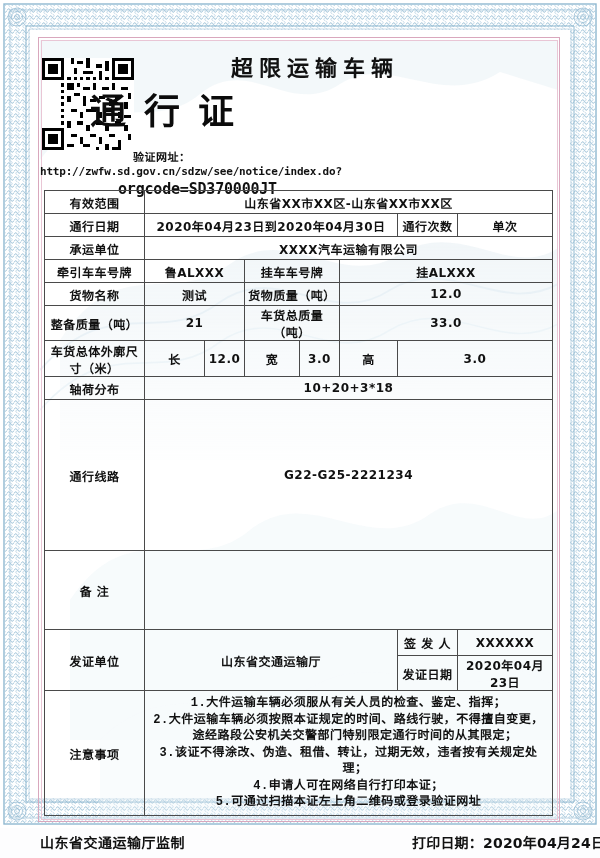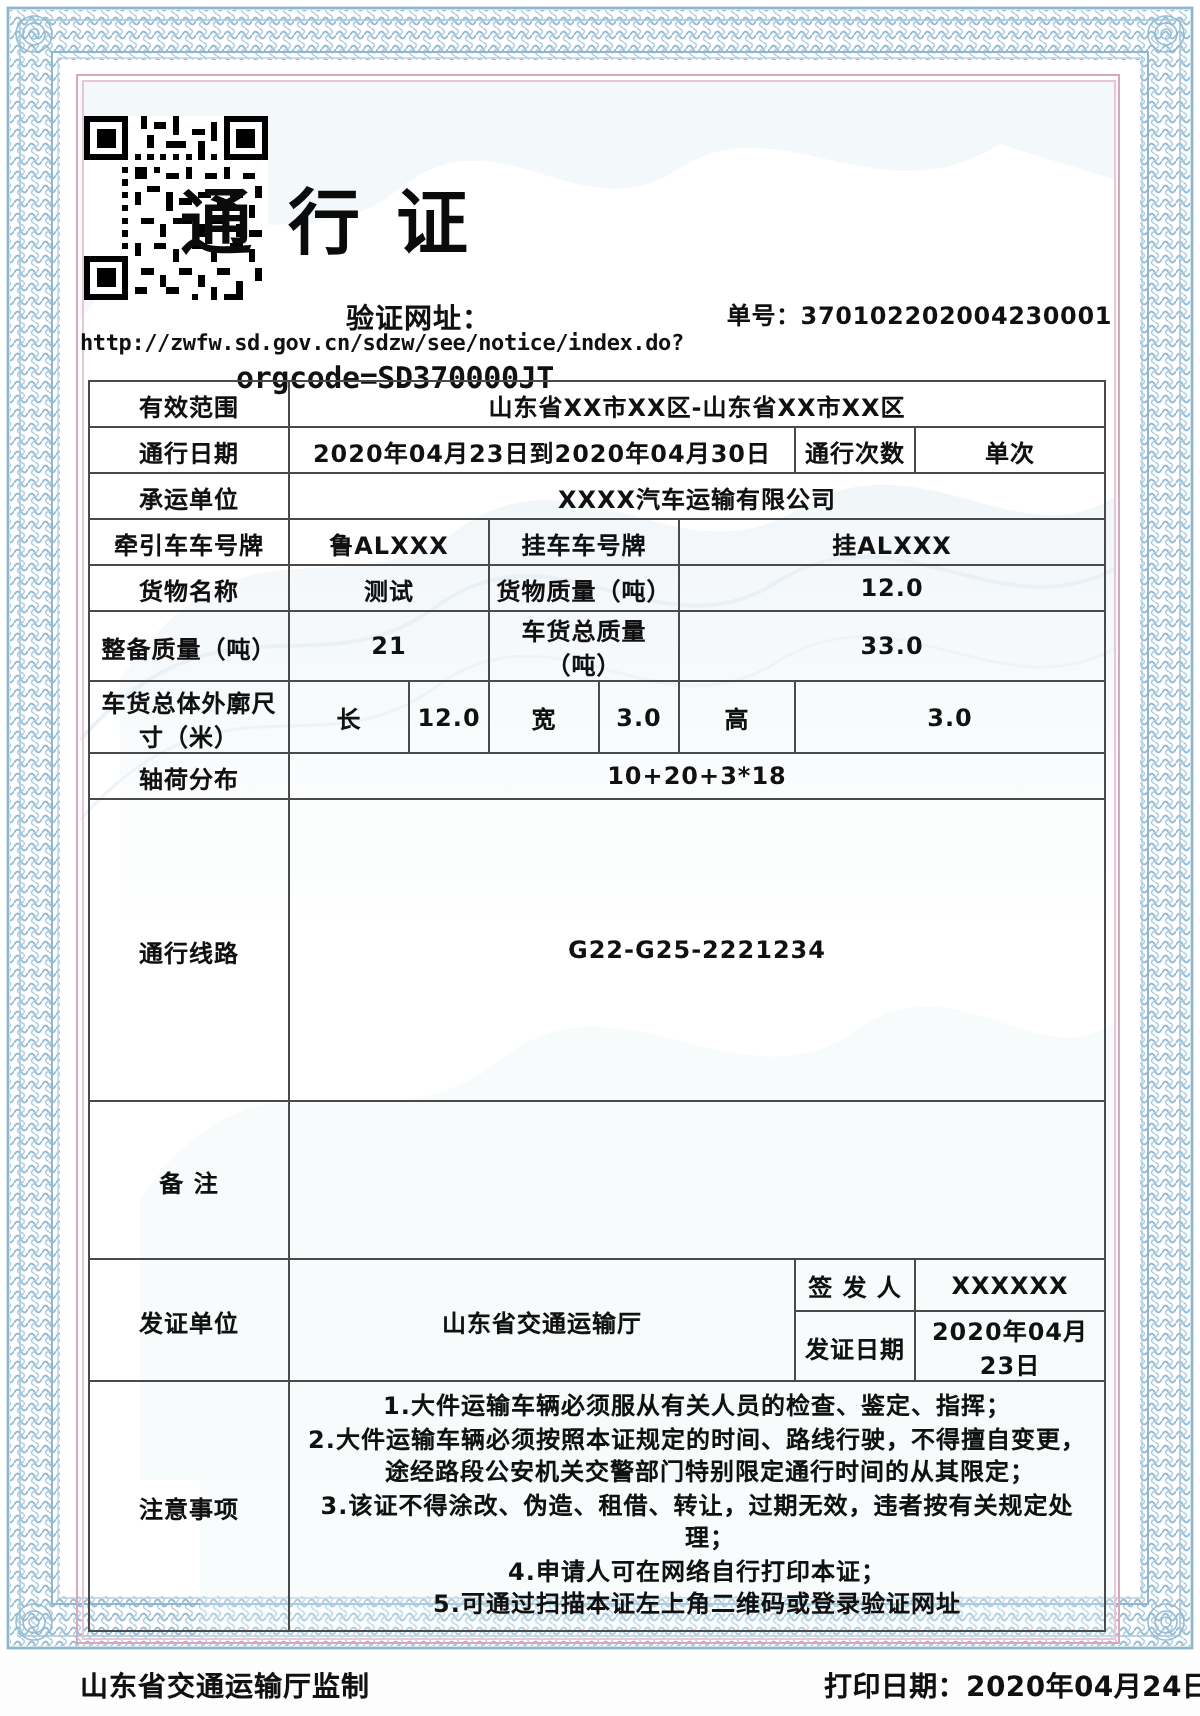--- a/index.html
+++ b/index.html
@@ -56,23 +56,22 @@
   }
   .title2{
     position:absolute;left:0;top:42px;width:518px;
     text-align:left;
     font-size:36px;letter-spacing:18px;color:#0b0b0b;
     font-weight:700;
     padding-left:50px;box-sizing:border-box;
   }
   .verify-label{
     position:absolute;left:93px;top:108px;
-    font-size:14px;color:#111;font-weight:700;
+    font-size:11px;color:#111;font-weight:700;
     letter-spacing:.5px;
-    margin-left:40px;
   }
   .order-no{
     position:absolute;right:2px;top:108px;
     font-size:12px;color:#111;font-weight:700;
     letter-spacing:.3px;
   }
   .url-line{
     position:absolute;left:0px;top:125px;
     font-size:11px;color:#111;font-weight:700;
     font-family:"DejaVu Sans Mono","Liberation Mono",monospace;
@@ -110,20 +109,21 @@
   .remark-cell{height:78px;}
   .sp{letter-spacing:4px;margin-top:32px;}
 
   .notice-list{
     text-align:left;
     padding:4px 2px 4px 8px;
     line-height:16.5px;
     font-size:11.5px;
     font-weight:600;
     letter-spacing:.2px;
+    font-family:Liberation Mono, monospace;
   }
   .notice-list div{white-space:nowrap;}
   .notice-indent{padding-left:13px;}
 
   
   .footer{
     position:absolute;left:40px;top:828px;width:560px;height:30px;
   }
   .footer-left{
     position:absolute;left:0;top:4px;
@@ -284,25 +284,25 @@
           <rect x="24" y="26" width="1" height="2"></rect>
         <rect x="27" y="24" width="1" height="2"></rect>
         <rect x="8" y="27" width="2" height="1"></rect>
           <rect x="13" y="27" width="2" height="1"></rect>
         <rect x="17" y="28" width="1" height="1"></rect>
           <rect x="20" y="27" width="1" height="2"></rect>
         <rect x="22" y="28" width="3" height="1"></rect>
       </g>
     </svg>
 
+    <div class="title1">超限运输车辆</div>
     <div class="title2">通行证</div>
 
     <div class="verify-label">验证网址：</div>
 
-    <div class="order-no"><span>单号：</span><span>370102202004230001</span></div>
 
     <div class="url-line">http://zwfw.sd.gov.cn/sdzw/see/notice/index.do?</div>
     <div class="url-line2">orgcode=SD370000JT</div>
   </div>
 
   <table class="tbl">
     <colgroup>
       <col style="width:100px">
       <col style="width:60px">
       <col style="width:40px">

